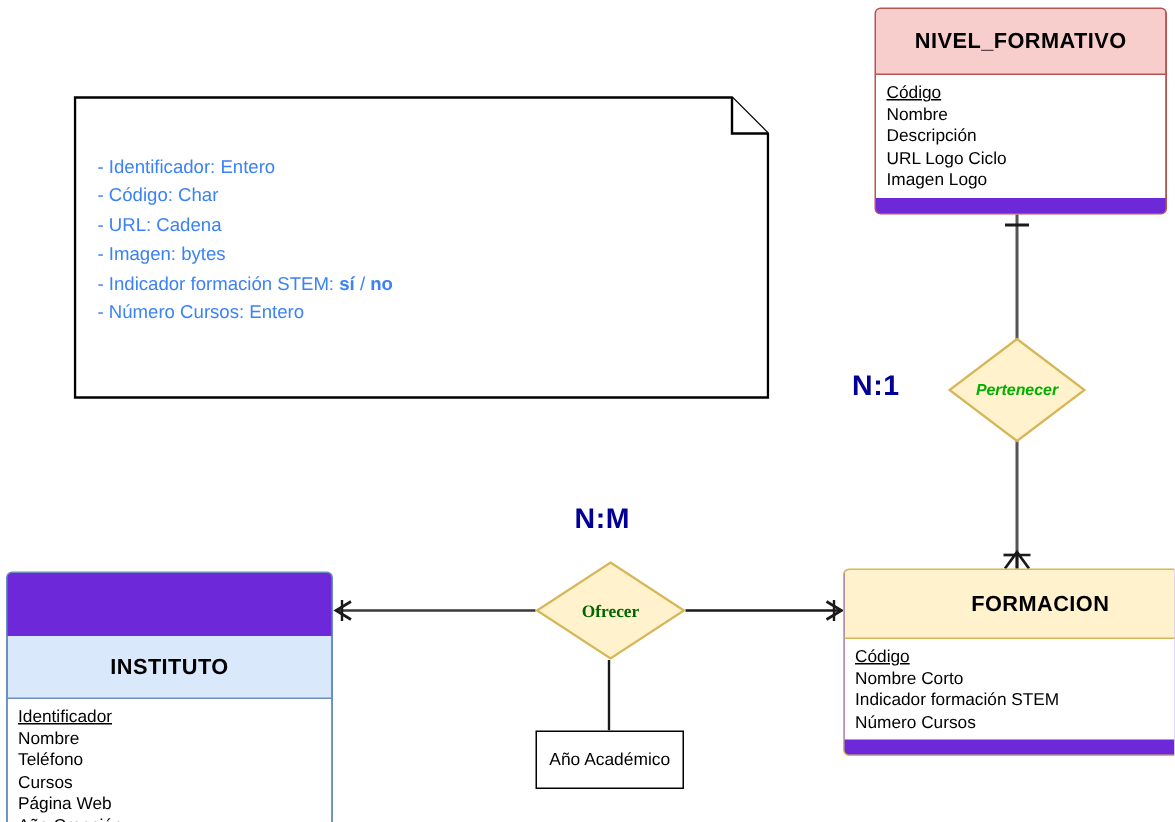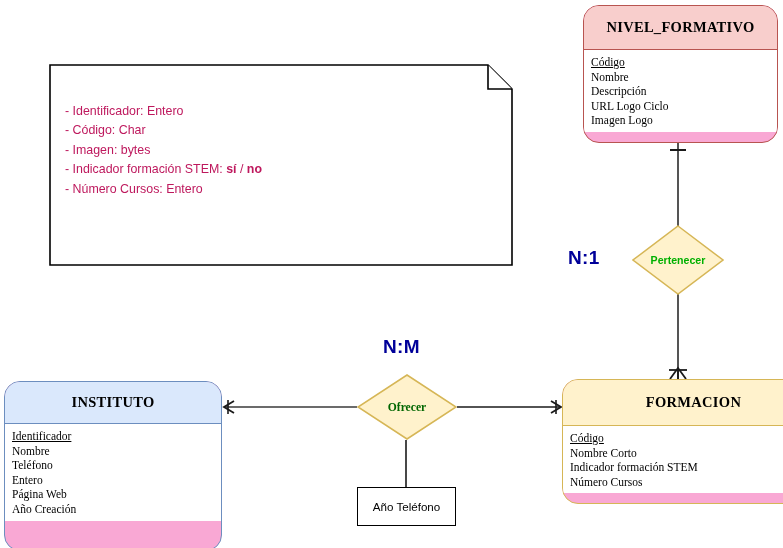--- a/index.html
+++ b/index.html
@@ -16,24 +16,23 @@
     width: 783px;
     height: 548px;
     background: #ffffff;
     overflow: hidden;
   }
 
   
   .entity {
     position: absolute;
     box-sizing: border-box;
-    border-radius: 16px;
-    background: #f9a8d4;
+    border-radius: 4px;
+    background: #6d28d9;
     overflow: hidden;
-    font-family: Liberation Serif, serif;
   }
   .entity-header {
     box-sizing: border-box;
     width: 100%;
     display: flex;
     align-items: center;
     justify-content: center;
     font-weight: bold;
     font-size: 14.5px;
     letter-spacing: 0.3px;
@@ -68,20 +67,21 @@
 
   
   #ent-instituto {
     left: 4px; top: 381px; width: 218px; height: 170px;
     border: 1.6px solid #6C8EBF;
   }
   #ent-instituto .entity-header {
     height: 42px;
     background: #DAE8FC;
     border-bottom: 1.3px solid #6C8EBF;
+    margin-top: 42px;
   }
 
   
   #ent-formacion {
     left: 562px; top: 379px; width: 263px; height: 125px;
     border: 1.6px solid #D6B656;
   }
   #ent-formacion .entity-header {
     height: 46px;
     background: #FFF2CC;
@@ -93,41 +93,41 @@
     position: absolute;
     left: 49px; top: 64px; width: 464px; height: 202px;
   }
   #note svg { position: absolute; left: 0; top: 0; }
   #note .note-text {
     position: absolute;
     left: 16px; top: 38px;
     width: 436px;
     font-size: 12.4px;
     line-height: 19.4px;
-    color: #be185d;
+    color: #3b82f6;
   }
   #note .note-line { white-space: nowrap; }
   #note .note-gap { height: 14px; }
   .b { font-weight: bold; }
 
   
   .diamond-wrap { position: absolute; }
   .diamond-wrap svg { display: block; }
   .diamond-label {
     position: absolute;
     left: 0; top: 0; width: 100%; height: 100%;
     display: flex; align-items: center; justify-content: center;
     font-weight: bold;
     text-align: center;
     pointer-events: none;
   }
   #rel-ofrecer { left: 357px; top: 374px; width: 100px; height: 66px; }
   #rel-ofrecer .diamond-label { font-size: 11.6px; color: #006600; font-family: Liberation Serif, serif; }
   #rel-pertenecer { left: 632px; top: 225px; width: 92px; height: 70px; }
-  #rel-pertenecer .diamond-label { font-size: 10.6px; color: #00B000; }
+  #rel-pertenecer .diamond-label { font-size: 10.6px; color: #00B000; font-style: italic; }
 
   
   .cardinality {
     position: absolute;
     font-weight: bold;
     font-size: 19px;
     color: #000099;
     letter-spacing: 0.4px;
     white-space: nowrap;
   }
@@ -180,20 +180,21 @@
   </svg>
 
   <div id="note">
     <svg width="464" height="202">
       <path d="M1,1 L439,1 L463,25 L463,201 L1,201 Z" fill="#ffffff" stroke="#000000" stroke-width="1.6"></path>
       <path d="M439,1 L439,25 L463,25" fill="#ffffff" stroke="#000000" stroke-width="1.6"></path>
     </svg>
     <div class="note-text">
       <div class="note-line">- Identificador: Entero</div>
       <div class="note-line">- Código: Char</div>
+      <div class="note-line">- URL: Cadena</div>
       <div class="note-line">- Imagen: bytes</div>
       <div class="note-line"><span>- Indicador formación STEM: </span><span class="b">sí</span><span> / </span><span class="b">no</span></div>
       <div class="note-line">- Número Cursos: Entero</div>
       <div class="note-gap"></div>
     </div>
   </div>
 
   <div class="entity" id="ent-nivel">
     <div class="entity-header">NIVEL_FORMATIVO</div>
     <div class="entity-body">
@@ -204,21 +205,21 @@
       <div class="attr">Imagen Logo</div>
     </div>
   </div>
 
   <div class="entity" id="ent-instituto">
     <div class="entity-header">INSTITUTO</div>
     <div class="entity-body">
       <div class="attr pk">Identificador</div>
       <div class="attr">Nombre</div>
       <div class="attr">Teléfono</div>
-      <div class="attr">Entero</div>
+      <div class="attr">Cursos</div>
       <div class="attr">Página Web</div>
       <div class="attr">Año Creación</div>
     </div>
   </div>
 
   <div class="entity" id="ent-formacion">
     <div class="entity-header">FORMACION</div>
     <div class="entity-body">
       <div class="attr pk">Código</div>
       <div class="attr">Nombre Corto</div>
@@ -236,15 +237,15 @@
   <div class="cardinality" id="card-nm">N:M</div>
 
   <div class="diamond-wrap" id="rel-pertenecer">
     <svg width="92" height="70">
       <polygon points="46,1 91,35 46,69 1,35" fill="#FFF2CC" stroke="#D6B656" stroke-width="1.5"></polygon>
     </svg>
     <div class="diamond-label">Pertenecer</div>
   </div>
   <div class="cardinality" id="card-n1">N:1</div>
 
-  <div id="attr-box">Año Teléfono</div>
+  <div id="attr-box">Año Académico</div>
 
 </div>
 
 </body></html>

